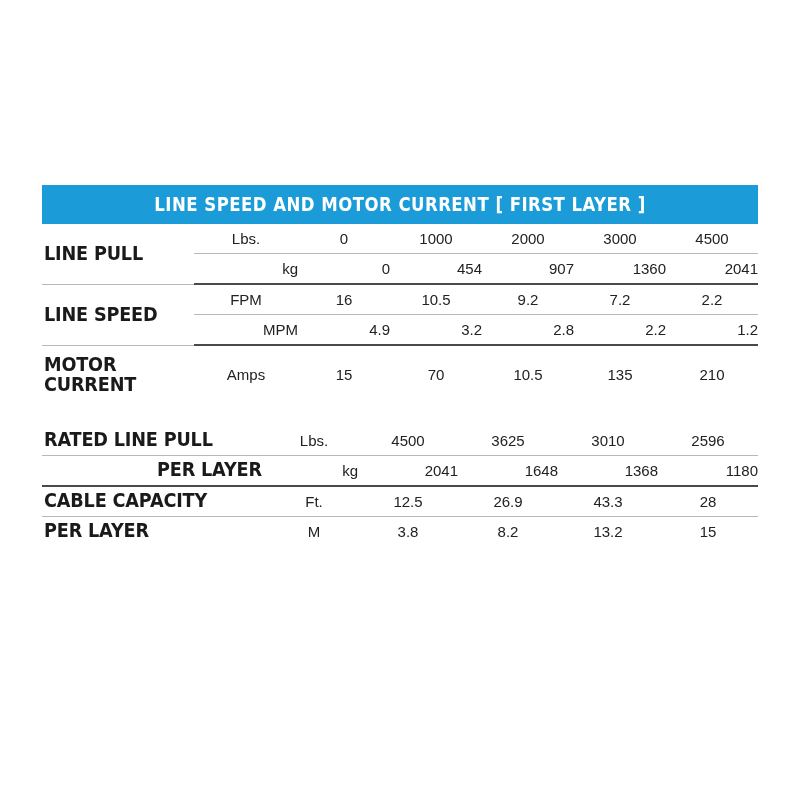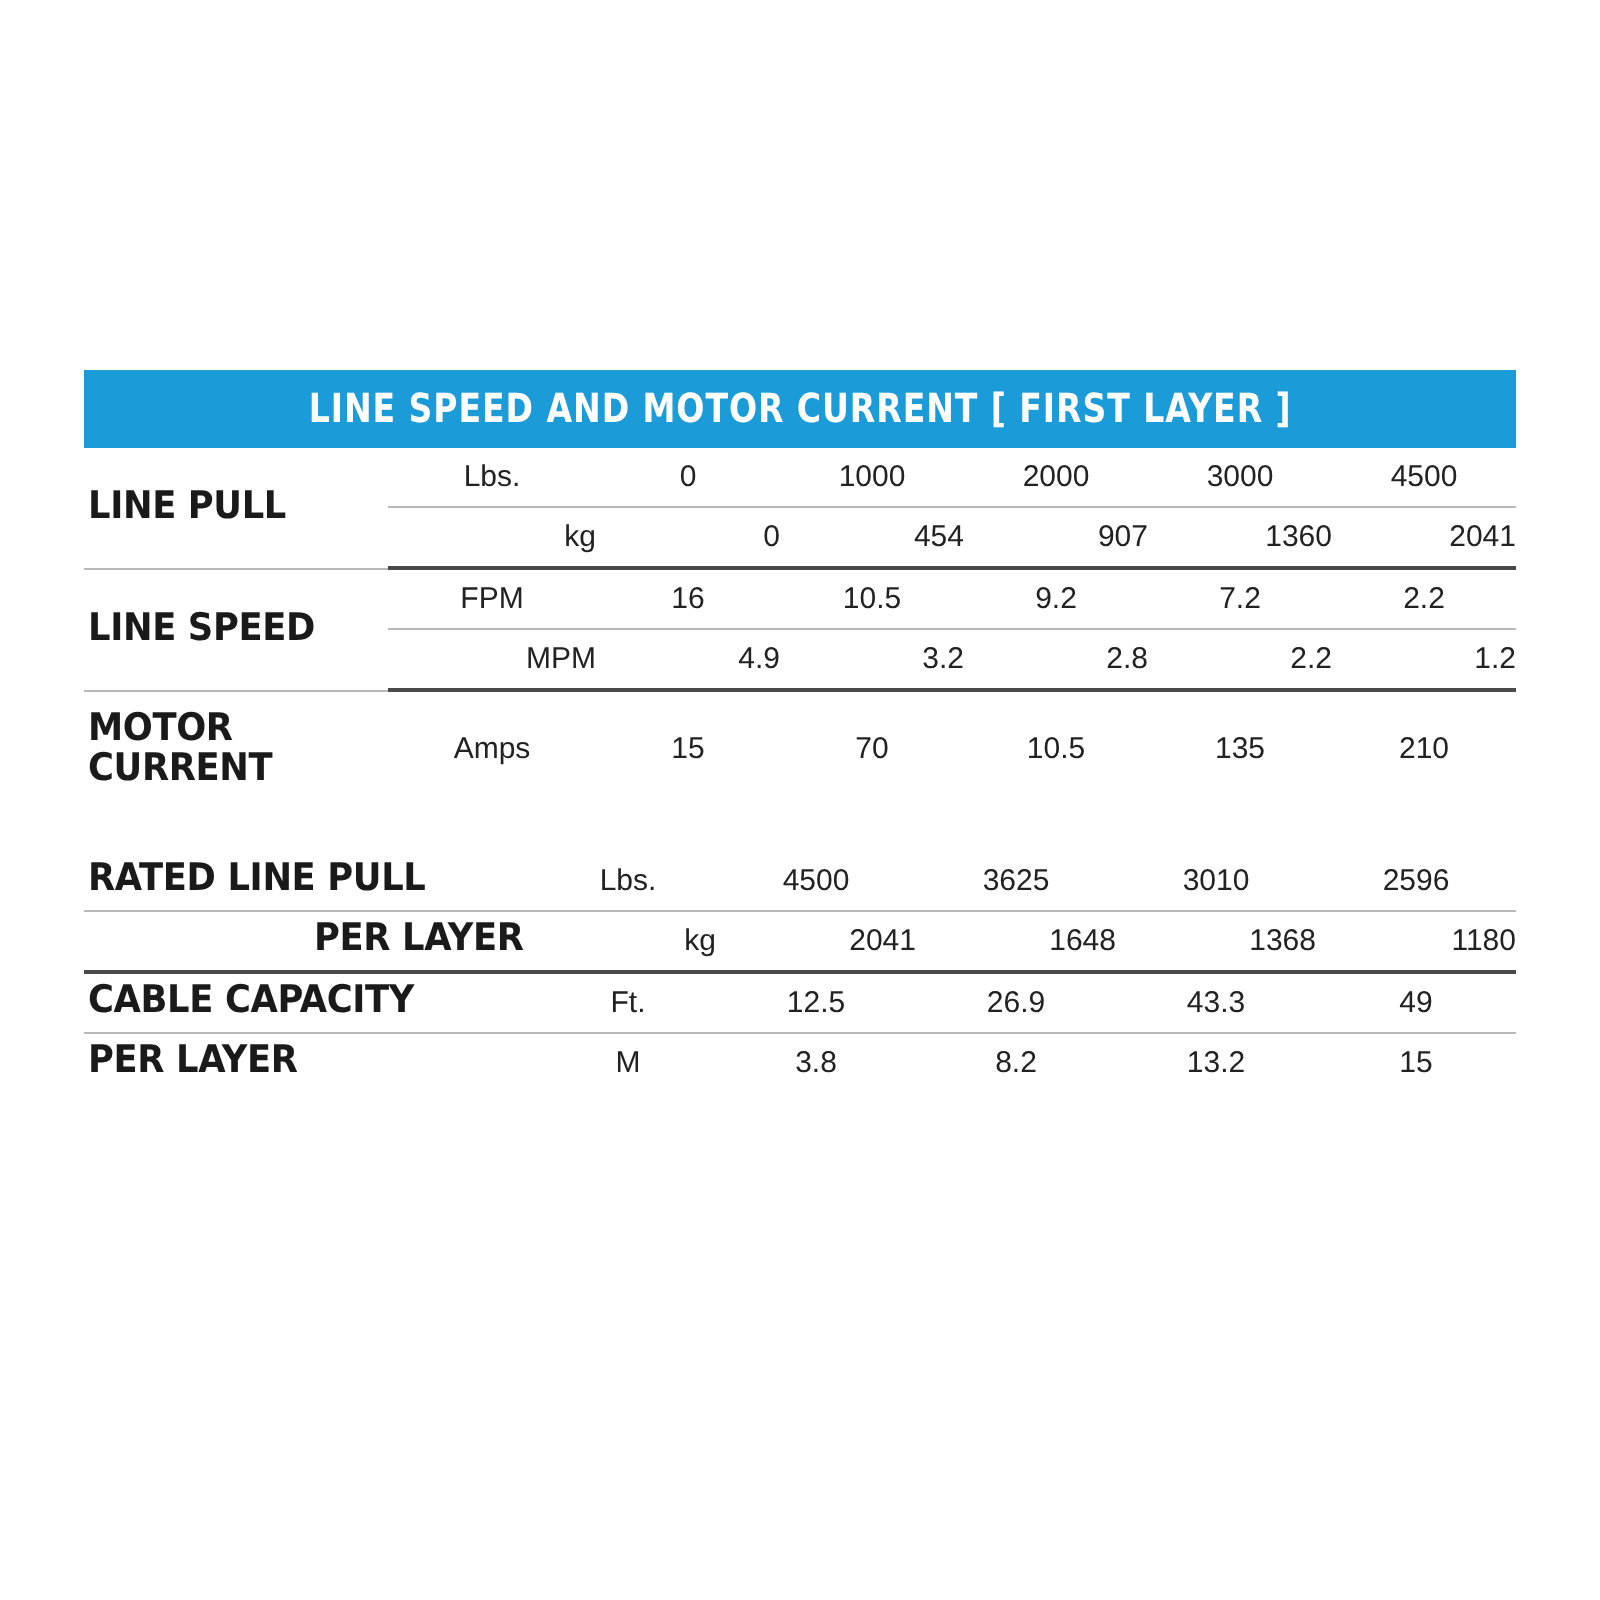--- a/index.html
+++ b/index.html
@@ -206,21 +206,21 @@
           <td class="val">1648</td>
           <td class="val">1368</td>
           <td class="val">1180</td>
         </tr>
         <tr class="rowline">
           <td class="lbl cellpad"><span>CABLE CAPACITY</span></td>
           <td class="unit">Ft.</td>
           <td class="val">12.5</td>
           <td class="val">26.9</td>
           <td class="val">43.3</td>
-          <td class="val">49</td>
+          <td class="val">28</td>
         </tr>
         <tr class="noline">
           <td class="lbl cellpad"><span>PER LAYER</span></td>
           <td class="unit">M</td>
           <td class="val">3.8</td>
           <td class="val">8.2</td>
           <td class="val">13.2</td>
           <td class="val">15</td>
         </tr>
       </tbody>

